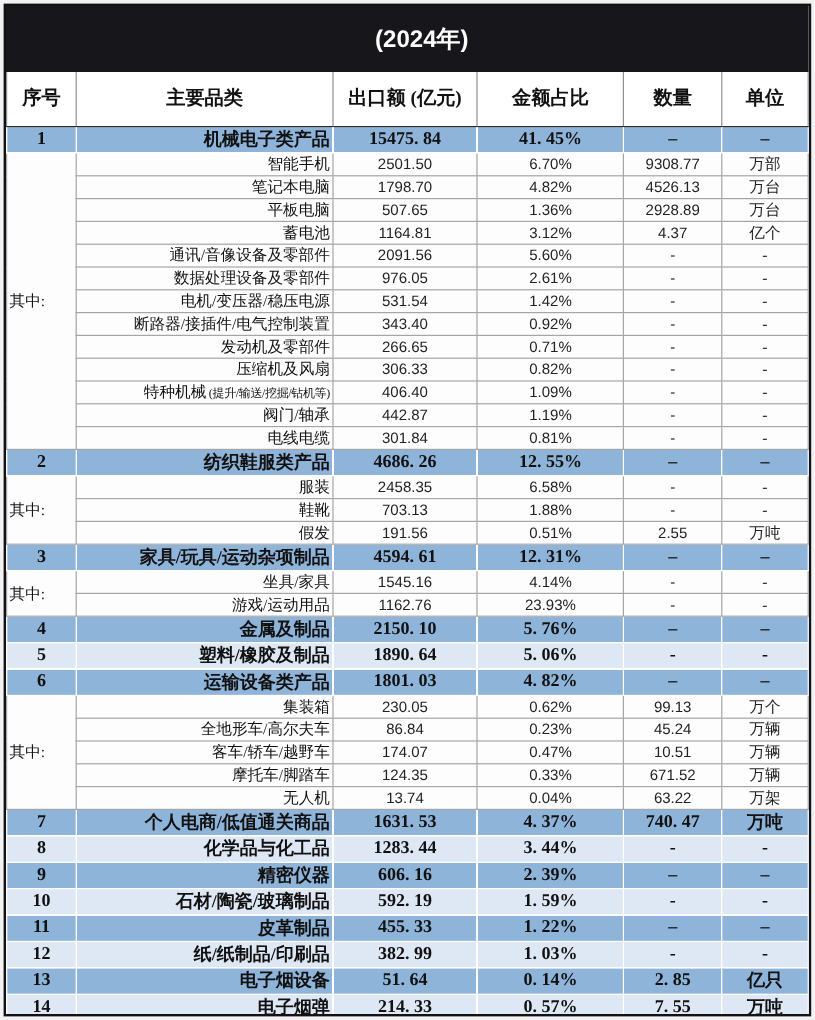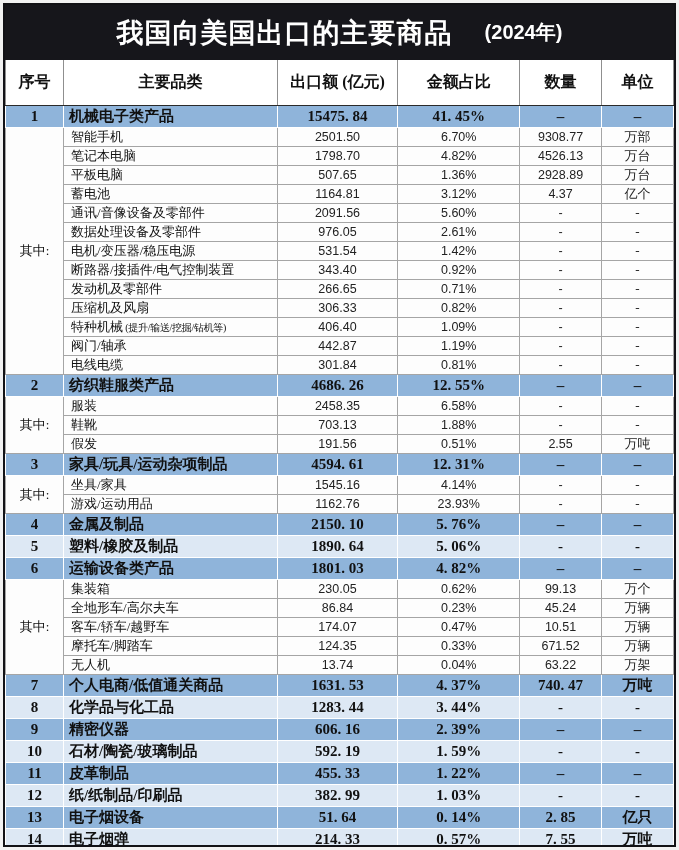--- a/index.html
+++ b/index.html
@@ -85,50 +85,48 @@
 
   
   tr.sub { height: 17.5px; }
   tr.sub td {
     background: #fdfdfd;
     border: 1px solid #a5a5a5;
     font-size: 13px;
   }
 
   .c-no   { text-align: center; }
-  .c-cat  { text-align: left; padding-left: 5px; }
+  .c-cat  { text-align: right; padding-left: 5px; }
   .c-merge{ text-align: center; }
   .c-num  { text-align: center; }
   .c-unit { text-align: center; }
 
   tr.sub .c-cat { padding-left: 7px; }
   tr.sub .c-num, tr.sub .c-unit {
     font-family: "Liberation Sans", "DejaVu Sans", sans-serif;
     font-size: 12.5px;
     color: #222;
   }
   tr.sub .c-unit { font-family: "Liberation Serif", "DejaVu Serif", serif; font-size: 13px; }
 
   .c-qz {
     background: #ffffff;
     border: 1px solid #a5a5a5;
-    text-align: center;
     font-size: 13.5px;
     color: #111;
   }
   .note { font-size: 10px; letter-spacing: -0.3px; }
 </style>
 </head>
 <body>
 
 <div class="page">
   <div class="frame">
 
     <div class="title-bar">
-      <span class="title-main">我国向美国出口的主要商品</span>
       <span class="title-year">(2024年)</span>
     </div>
 
     <table>
       <colgroup>
         <col class="c1">
           <col class="c2">
           <col class="c3">
           <col class="c4">
           <col class="c5">

